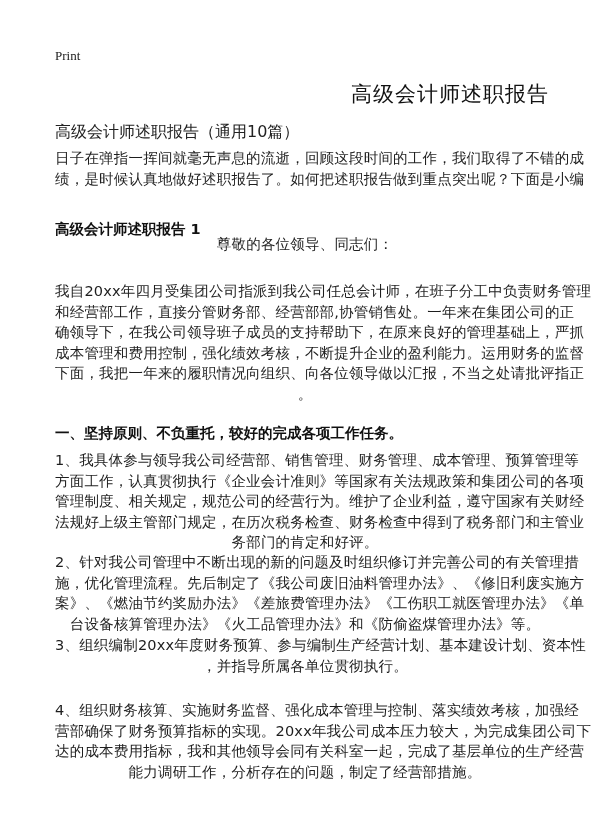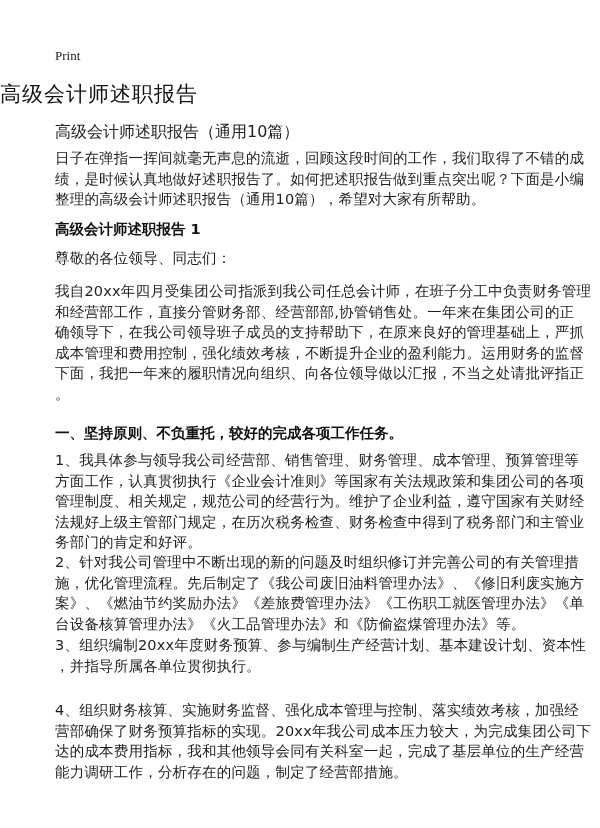--- a/index.html
+++ b/index.html
@@ -1,40 +1,39 @@
 <!DOCTYPE html>
 <html><head>
 <meta charset="utf-8">
 <style>
   html, body { margin: 0; padding: 0; background: #ffffff; }
   body { width: 600px; height: 828px; overflow: hidden; position: relative;
          font-family: "DejaVu Sans", sans-serif; color: #1a1a1a; }
   .print { position: absolute; left: 55px; top: 48px; font-family: "Liberation Serif", serif; font-size: 13px; color: #222; text-align: center; }
-  .title { position: absolute; left: 0; width: 549px; top: 80px; text-align: left; font-size: 21px; color: #111; letter-spacing: 1px; }
+  .title { position: absolute; left: 0; width: 549px; top: 80px; text-align: right; font-size: 21px; color: #111; letter-spacing: 1px; }
   .subtitle { position: absolute; left: 55px; top: 122px; font-size: 16px; color: #222; }
   .para { position: absolute; left: 55px; width: 500px; font-size: 14.5px; line-height: 20.5px; color: #1e1e1e; letter-spacing: 0.2px; }
-  .para .ln { display: block; white-space: nowrap; }
+  .para .ln { display: block; white-space: nowrap; text-align: center; }
   .heading { position: absolute; left: 55px; font-size: 14.5px; font-weight: bold; color: #111; }
 </style>
 </head>
 <body>
 
 <div class="print">Print</div>
 <div class="title">高级会计师述职报告</div>
 <div class="subtitle">高级会计师述职报告（通用10篇）</div>
 
 <div class="para" style="top:148px">
   <span class="ln">日子在弹指一挥间就毫无声息的流逝，回顾这段时间的工作，我们取得了不错的成</span>
   <span class="ln">绩，是时候认真地做好述职报告了。如何把述职报告做到重点突出呢？下面是小编</span>
-  <span class="ln">整理的高级会计师述职报告（通用10篇），希望对大家有所帮助。</span>
 </div>
 
 <div class="heading" style="top:220px">高级会计师述职报告 1</div>
 
-<div class="para" style="top:248px">
+<div class="para" style="top:234px">
   <span class="ln">尊敬的各位领导、同志们：</span>
 </div>
 
 <div class="para" style="top:281px">
   <span class="ln">我自20xx年四月受集团公司指派到我公司任总会计师，在班子分工中负责财务管理</span>
   <span class="ln">和经营部工作，直接分管财务部、经营部部,协管销售处。一年来在集团公司的正</span>
   <span class="ln">确领导下，在我公司领导班子成员的支持帮助下，在原来良好的管理基础上，严抓</span>
   <span class="ln">成本管理和费用控制，强化绩效考核，不断提升企业的盈利能力。运用财务的监督</span>
   <span class="ln">下面，我把一年来的履职情况向组织、向各位领导做以汇报，不当之处请批评指正</span>
   <span class="ln">。</span>

